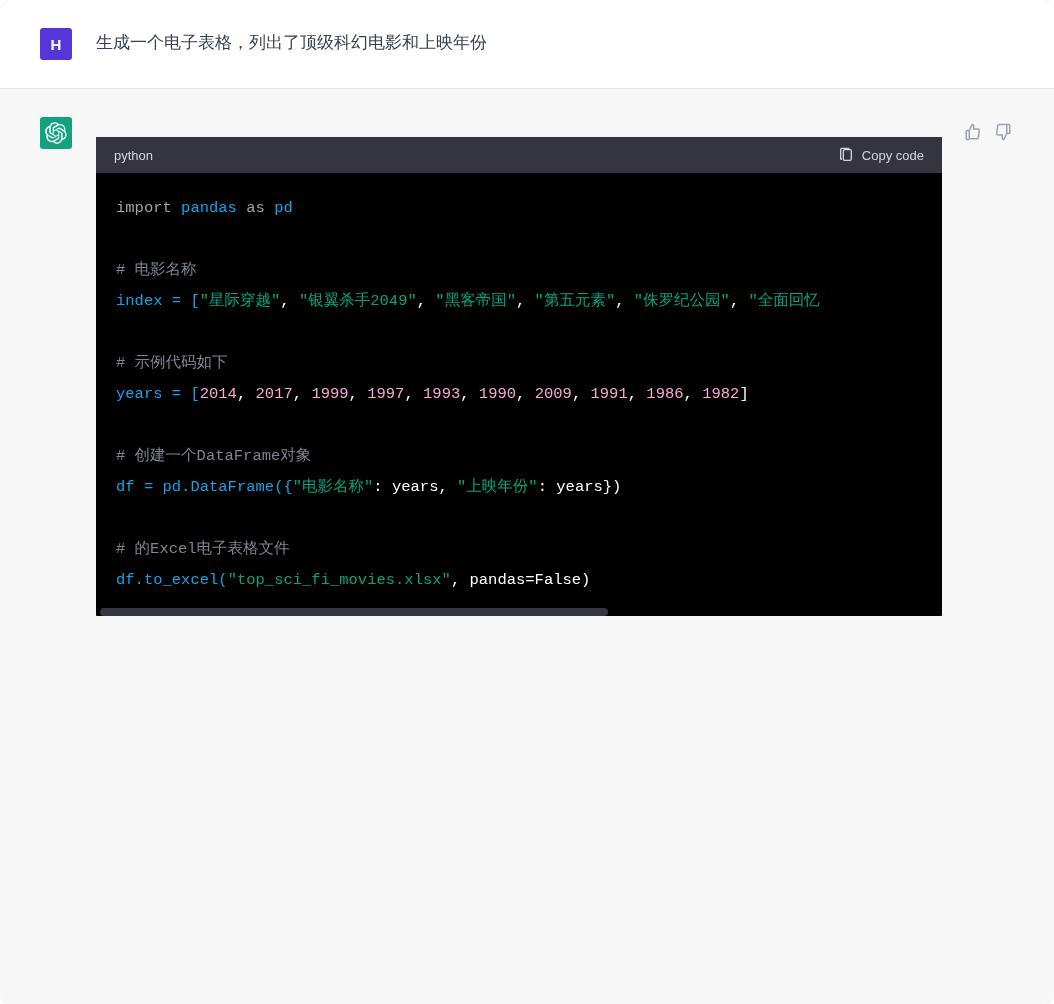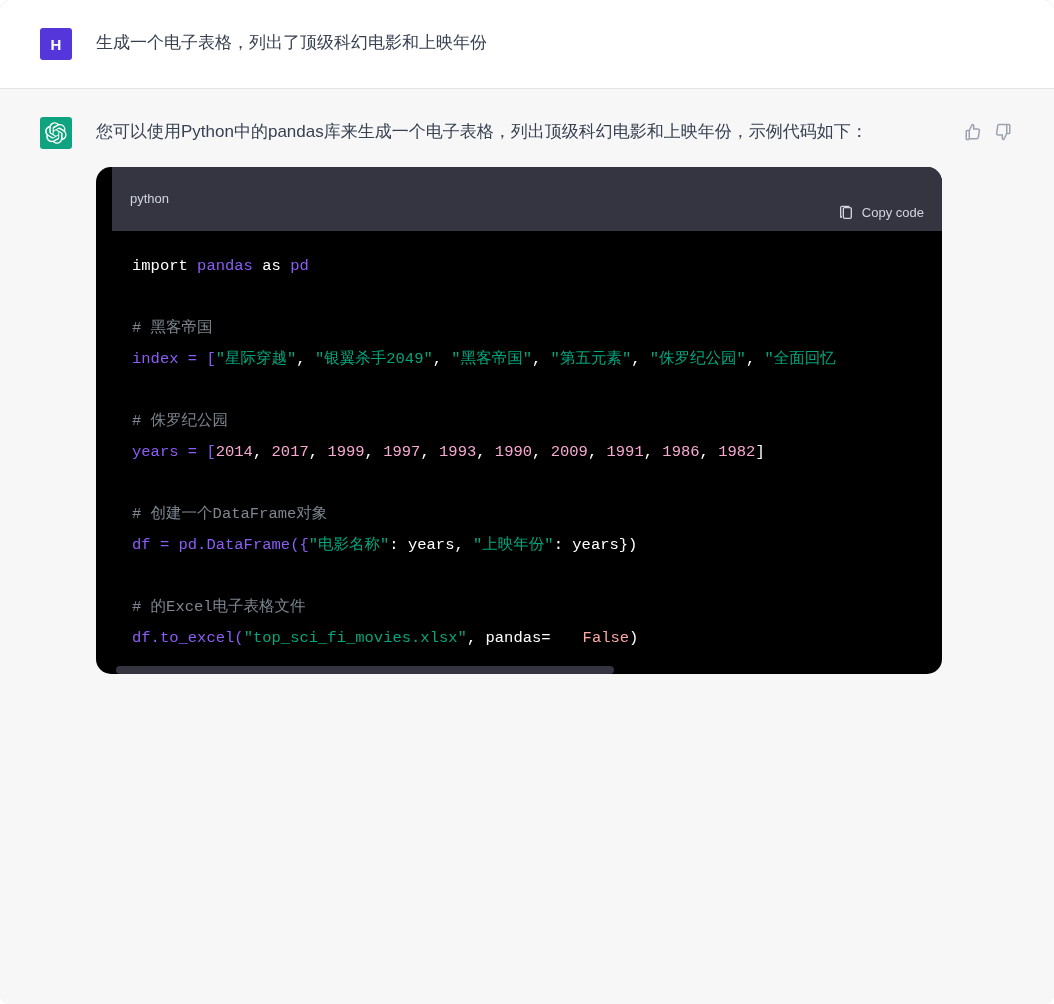--- a/index.html
+++ b/index.html
@@ -86,41 +86,39 @@
       color: #9ca3af;
       cursor: pointer;
     }
     .feedback-btn svg {
       width: 18px;
       height: 18px;
     }
     .code-block {
       margin-top: 20px;
       margin-bottom: 24px;
-      border-radius: 15px;
+      border-radius: 1px;
       overflow: hidden;
       background: #000000;
-      padding-left: 16px;
     }
     .code-header {
       background: #343541;
       padding: 10px 18px;
       display: flex;
       justify-content: space-between;
       align-items: center;
       color: #d1d5db;
       font-size: 13px;
     }
     .copy-button {
       display: flex;
       align-items: center;
       gap: 8px;
       cursor: pointer;
       color: #d1d5db;
-      margin-top: 28px;
     }
     .copy-button svg {
       width: 16px;
       height: 16px;
     }
     .code-content {
       padding: 20px;
       overflow-x: auto;
       font-family: "SFMono-Regular", Consolas, "Liberation Mono", Menlo, monospace;
       font-size: 15.5px;
@@ -129,26 +127,26 @@
       white-space: pre;
     }
     .code-scroll-indicator {
       height: 8px;
       background: #343541;
       width: 60%;
       border-radius: 4px;
       margin-top: -8px;
       margin-left: 4px;
     }
-    .tok-keyword { color: #ffffff; margin-top: 22px; }
+    .tok-keyword { color: #a3a3a3; margin-top: 22px; }
     .tok-string { color: #00a67d; }
     .tok-comment { color: #7d8590; }
     .tok-number { color: #f9a8d4; }
-    .tok-bool { color: #fca5a5; margin-left: 32px; }
-    .tok-ident { color: #8b5cf6; }
+    .tok-bool { color: #ffffff; }
+    .tok-ident { color: #0ea5e9; }
     .assistant-body {
       display: flex;
       gap: 20px;
     }
   </style>
 </head>
 <body>
 
 <div class="container">
   <div class="message-block user">
@@ -164,41 +162,38 @@
 
   <div class="message-block assistant">
     <div class="avatar assistant-avatar">
       <svg viewBox="0 0 41 41" fill="none" xmlns="http://www.w3.org/2000/svg">
         <path d="M37.5 16.8c.9-2.7.6-5.7-.9-8.1-2.2-3.9-6.7-5.9-11-4.9C23.7 1.6 20.9.3 18 .4c-4.5 0-8.4 2.9-9.8 7.1-2.8.6-5.2 2.3-6.6 4.8-2.3 3.8-1.7 8.7 1.3 12C2 27 2.3 30 3.8 32.4c2.2 3.9 6.7 5.9 11 4.9 1.9 2.2 4.7 3.4 7.6 3.4 4.5 0 8.5-2.9 9.8-7.1 2.8-.6 5.2-2.3 6.6-4.8 2.2-3.9 1.7-8.8-1.3-12zm-15.1 21.2c-1.8 0-3.5-.6-4.9-1.7l.2-.1 8.1-4.7c.4-.2.7-.7.7-1.1v-11.5l3.4 2v9.5c.1 4.1-3.3 7.6-7.5 7.6zm-16.2-6.9c-.9-1.5-1.2-3.3-.9-5.1l.2.2 8.1 4.7c.4.2.9.2 1.3 0l9.9-5.7v4l-8.2 4.7c-3.7 2-8.3.8-10.4-2.8zM4.1 13.6c.9-1.5 2.3-2.7 4-3.3v9.7c0 .5.3.9.7 1.1l9.9 5.7-3.4 2-8.2-4.7c-3.6-2.1-4.9-6.8-3-10.5zm28.2 6.5l-9.9-5.7 3.4-2 8.2 4.7c3.6 2.1 4.9 6.7 2.8 10.4-.9 1.5-2.3 2.7-4 3.3v-9.7c.1-.4-.1-.8-.5-1zm3.4-5.1l-.2-.1-8.1-4.7c-.4-.2-.9-.2-1.3 0l-9.9 5.7v-4l8.2-4.7c3.6-2.1 8.3-.8 10.4 2.8.8 1.6 1.2 3.3.9 5zm-21.5 7l-3.4-2v-9.5c0-4.2 3.4-7.6 7.6-7.6 1.8 0 3.5.6 4.9 1.7l-.2.1-8.1 4.7c-.4.2-.7.7-.7 1.1l-.1 11.5zm1.9-4l4.4-2.6 4.4 2.6v5.1l-4.4 2.5-4.4-2.5v-5.1z" fill="white"></path>
       </svg>
     </div>
     <div class="message-content">
       <div class="assistant-body">
         <div style="flex:1; min-width:0;">
-          <div class="message-text">
-            <p>您可以使用Python中的pandas库来生成一个电子表格，列出顶级科幻电影和上映年份，示例代码如下：</p>
-          </div>
 
           <div class="code-block">
             <div class="code-header">
               <span>python</span>
               <div class="copy-button">
                 <svg viewBox="0 0 24 24" fill="none" stroke="currentColor" stroke-width="2">
                   <rect x="8" y="4" width="12" height="16" rx="2"></rect>
                   <path d="M16 4V2H6a2 2 0 0 0-2 2v14h2"></path>
                 </svg>
                 <span>Copy code</span>
               </div>
             </div>
             <div class="code-content"><span class="tok-keyword">import</span><span class="tok-ident"> pandas </span><span class="tok-keyword">as</span><span class="tok-ident"> pd</span>
 
-<span class="tok-comment"># 黑客帝国</span>
+<span class="tok-comment"># 电影名称</span>
 <span class="tok-ident">index = [</span><span class="tok-string">"星际穿越"</span><span>, </span><span class="tok-string">"银翼杀手2049"</span><span>, </span><span class="tok-string">"黑客帝国"</span><span>, </span><span class="tok-string">"第五元素"</span><span>, </span><span class="tok-string">"侏罗纪公园"</span><span>, </span><span class="tok-string">"全面回忆</span>
 
-<span class="tok-comment"># 侏罗纪公园</span>
+<span class="tok-comment"># 示例代码如下</span>
 <span class="tok-ident">years = [</span><span class="tok-number">2014</span><span>, </span><span class="tok-number">2017</span><span>, </span><span class="tok-number">1999</span><span>, </span><span class="tok-number">1997</span><span>, </span><span class="tok-number">1993</span><span>, </span><span class="tok-number">1990</span><span>, </span><span class="tok-number">2009</span><span>, </span><span class="tok-number">1991</span><span>, </span><span class="tok-number">1986</span><span>, </span><span class="tok-number">1982</span><span>]</span>
 
 <span class="tok-comment"># 创建一个DataFrame对象</span>
 <span class="tok-ident">df = pd.DataFrame({</span><span class="tok-string">"电影名称"</span><span>: years, </span><span class="tok-string">"上映年份"</span><span>: years})</span>
 
 <span class="tok-comment"># 的Excel电子表格文件</span>
 <span class="tok-ident">df.to_excel(</span><span class="tok-string">"top_sci_fi_movies.xlsx"</span><span>, pandas=</span><span class="tok-bool">False</span><span>)</span></div>
             <div class="code-scroll-indicator"></div>
           </div>
 

